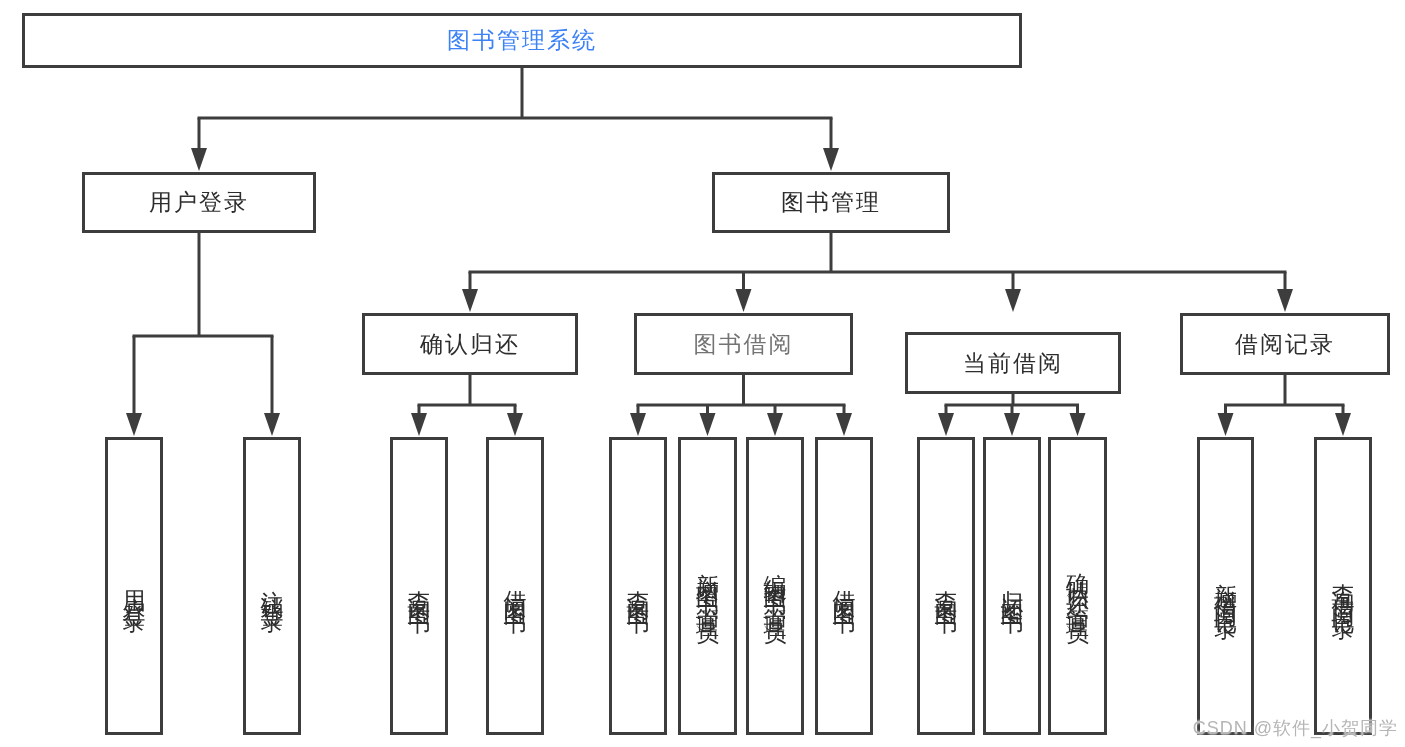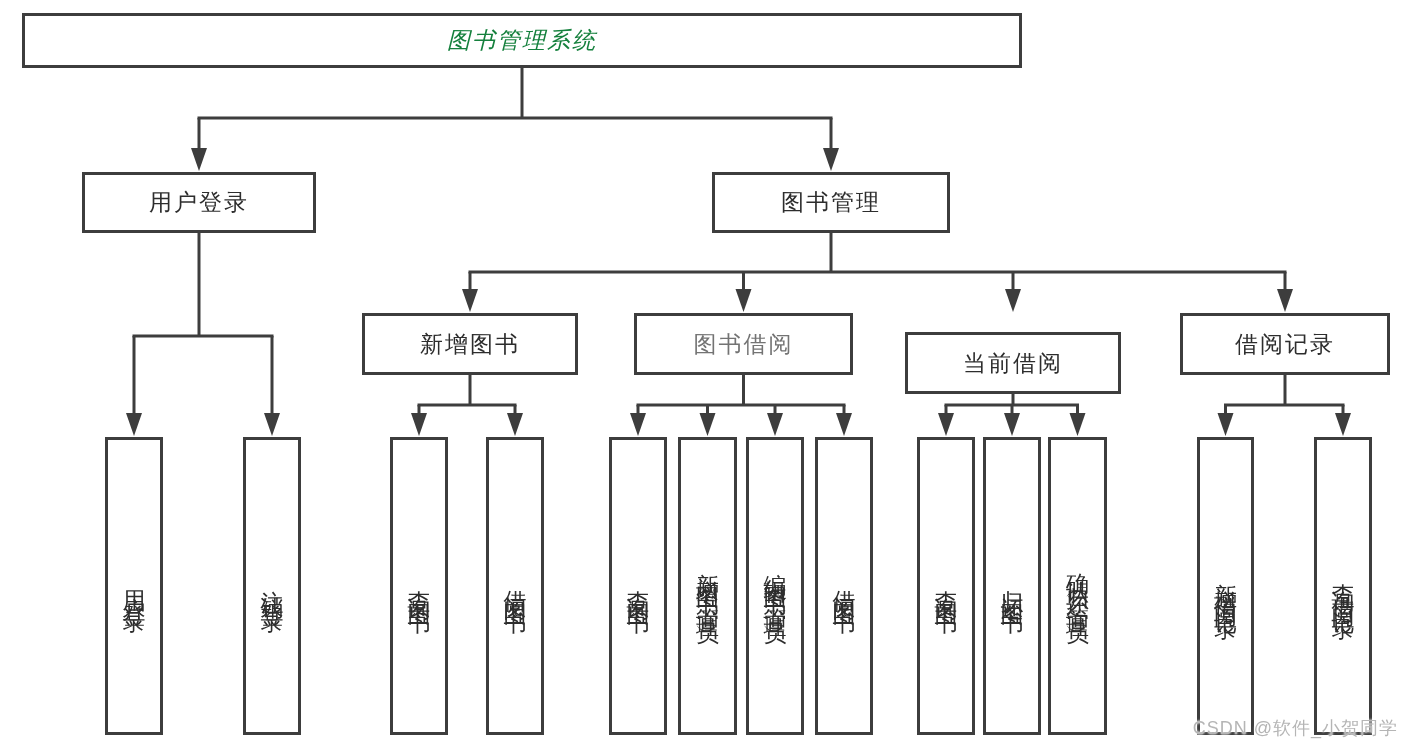--- a/index.html
+++ b/index.html
@@ -105,30 +105,30 @@
       <polygon points="1069.5,413 1085.5,413 1077.5,436" fill="#3d3d3d"></polygon>
       <line x1="1285" y1="375" x2="1285" y2="405" stroke="#3d3d3d" stroke-width="3"></line>
       <line x1="1224" y1="405" x2="1344.5" y2="405" stroke="#3d3d3d" stroke-width="3"></line>
       <line x1="1225.5" y1="405" x2="1225.5" y2="418" stroke="#3d3d3d" stroke-width="3"></line>
       <polygon points="1217.5,413 1233.5,413 1225.5,436" fill="#3d3d3d"></polygon>
       <line x1="1343" y1="405" x2="1343" y2="418" stroke="#3d3d3d" stroke-width="3"></line>
       <polygon points="1335,413 1351,413 1343,436" fill="#3d3d3d"></polygon>
     </svg>
   <div id="nodes">
       <div class="node horiz" style="left: 22px; top: 13px; width: 1000px; height: 55px; border-color: rgb(61, 61, 61);">
-        <span style="color: #15803d; font-style: italic;">图书管理系统</span>
+        <span style="color: #3b82f6;">图书管理系统</span>
       </div>
       <div class="node horiz" style="left: 82px; top: 172px; width: 234px; height: 61px; border-color: rgb(61, 61, 61);">
         <span style="color: rgb(45, 45, 45);">用户登录</span>
       </div>
       <div class="node horiz" style="left: 712px; top: 172px; width: 238px; height: 61px; border-color: rgb(61, 61, 61);">
         <span style="color: rgb(45, 45, 45);">图书管理</span>
       </div>
       <div class="node horiz" style="left: 362px; top: 313px; width: 216px; height: 62px; border-color: rgb(61, 61, 61);">
-        <span style="color: rgb(45, 45, 45);">新增图书</span>
+        <span style="color: rgb(45, 45, 45);">确认归还</span>
       </div>
       <div class="node horiz" style="left: 634px; top: 313px; width: 219px; height: 62px; border-color: rgb(61, 61, 61);">
         <span style="color: #737373; font-family: Liberation Serif, serif;">图书借阅</span>
       </div>
       <div class="node horiz" style="left: 905px; top: 313px; width: 216px; height: 62px; border-color: rgb(61, 61, 61); margin-top: 19px;">
         <span style="color: rgb(45, 45, 45);">当前借阅</span>
       </div>
       <div class="node horiz" style="left: 1180px; top: 313px; width: 210px; height: 62px; border-color: rgb(61, 61, 61);">
         <span style="color: rgb(45, 45, 45);">借阅记录</span>
       </div>

